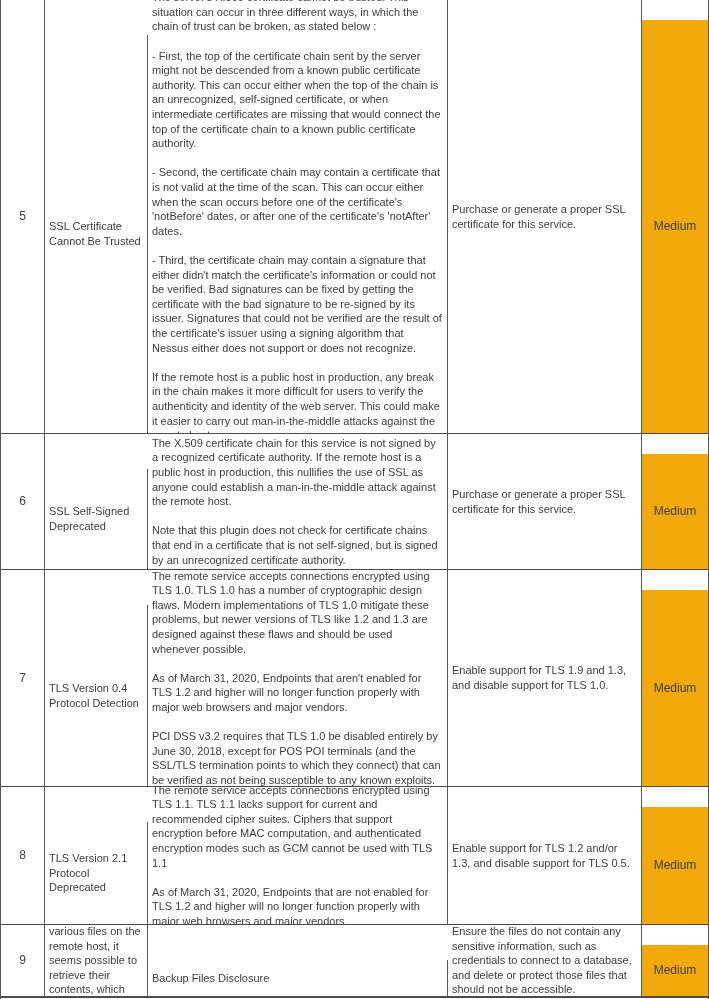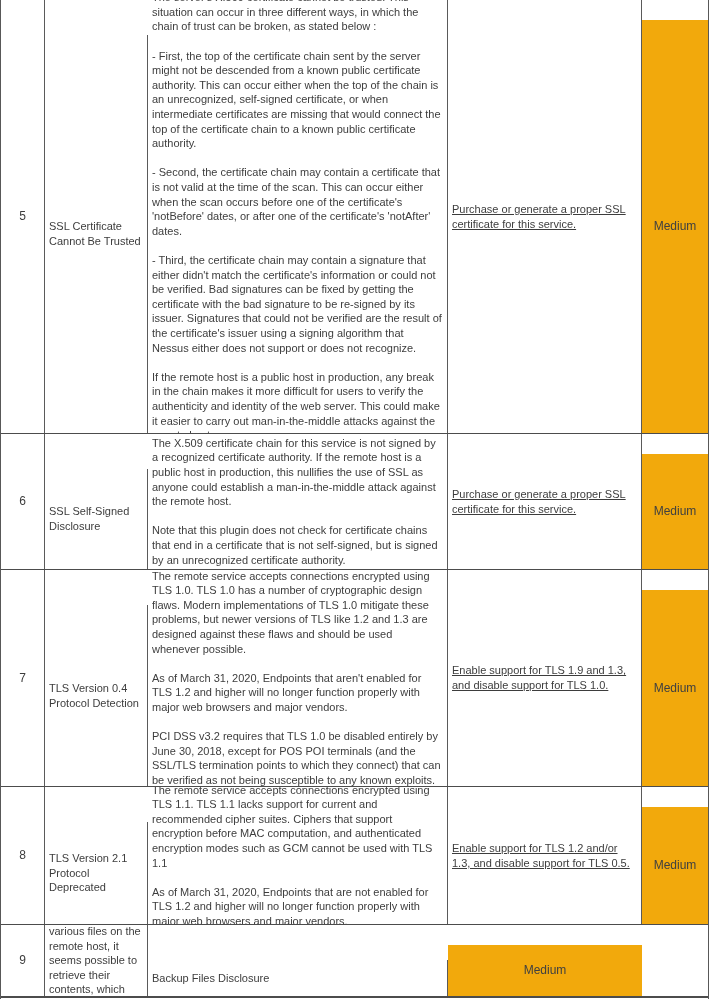--- a/index.html
+++ b/index.html
@@ -47,21 +47,20 @@
   }
   .desc{
     padding:1px 4px;
     white-space:pre-line;
     color:#3d3d3d;
   }
   .sol{
     padding:2px 4px;
     white-space:pre-line;
     color:#3d3d3d;
-    text-decoration:underline;
   }
   .sev{
     justify-content:center;
     font-size:12px;
     color:#404040;
     margin-top:20px;
   }
 </style>
 </head>
 <body>
@@ -79,21 +78,21 @@
 
 - Third, the certificate chain may contain a signature that either didn't match the certificate's information or could not be verified. Bad signatures can be fixed by getting the certificate with the bad signature to be re-signed by its issuer. Signatures that could not be verified are the result of the certificate's issuer using a signing algorithm that Nessus either does not support or does not recognize.
 
 If the remote host is a public host in production, any break in the chain makes it more difficult for users to verify the authenticity and identity of the web server. This could make it easier to carry out man-in-the-middle attacks against the remote host.</div>
     <div class="cell sol">Purchase or generate a proper SSL certificate for this service.</div>
     <div class="cell sev" style="background: rgb(242, 169, 12); color: rgb(64, 64, 64);">Medium</div>
   </div>
 
   <div class="t-row r1">
     <div class="cell num">6</div>
-    <div class="cell vname">SSL Self-Signed Disclosure</div>
+    <div class="cell vname">SSL Self-Signed Deprecated</div>
     <div class="cell desc">The X.509 certificate chain for this service is not signed by a recognized certificate authority. If the remote host is a public host in production, this nullifies the use of SSL as anyone could establish a man-in-the-middle attack against the remote host.
 
 Note that this plugin does not check for certificate chains that end in a certificate that is not self-signed, but is signed by an unrecognized certificate authority.</div>
     <div class="cell sol">Purchase or generate a proper SSL certificate for this service.</div>
     <div class="cell sev" style="background: rgb(242, 169, 12); color: rgb(64, 64, 64);">Medium</div>
   </div>
 
   <div class="t-row r2">
     <div class="cell num">7</div>
     <div class="cell vname">TLS Version 0.4 Protocol Detection</div>
@@ -113,16 +112,17 @@
 
 As of March 31, 2020, Endpoints that are not enabled for TLS 1.2 and higher will no longer function properly with major web browsers and major vendors.</div>
     <div class="cell sol">Enable support for TLS 1.2 and/or 1.3, and disable support for TLS 0.5.</div>
     <div class="cell sev" style="background: rgb(242, 169, 12); color: rgb(64, 64, 64);">Medium</div>
   </div>
 
   <div class="t-row r4">
     <div class="cell num">9</div>
     <div class="cell desc">By appending various suffixes (ie: .old, .bak, ~, etc...) to the names of various files on the remote host, it seems possible to retrieve their contents, which may result in disclosure of sensitive information.</div>
     <div class="cell vname">Backup Files Disclosure</div>
+    <div class="cell sol">Ensure the files do not contain any sensitive information, such as credentials to connect to a database, and delete or protect those files that should not be accessible.</div>
     <div class="cell sev" style="background: rgb(242, 169, 12); color: rgb(64, 64, 64);">Medium</div>
   </div>
 
 </div>
 
 </body></html>

